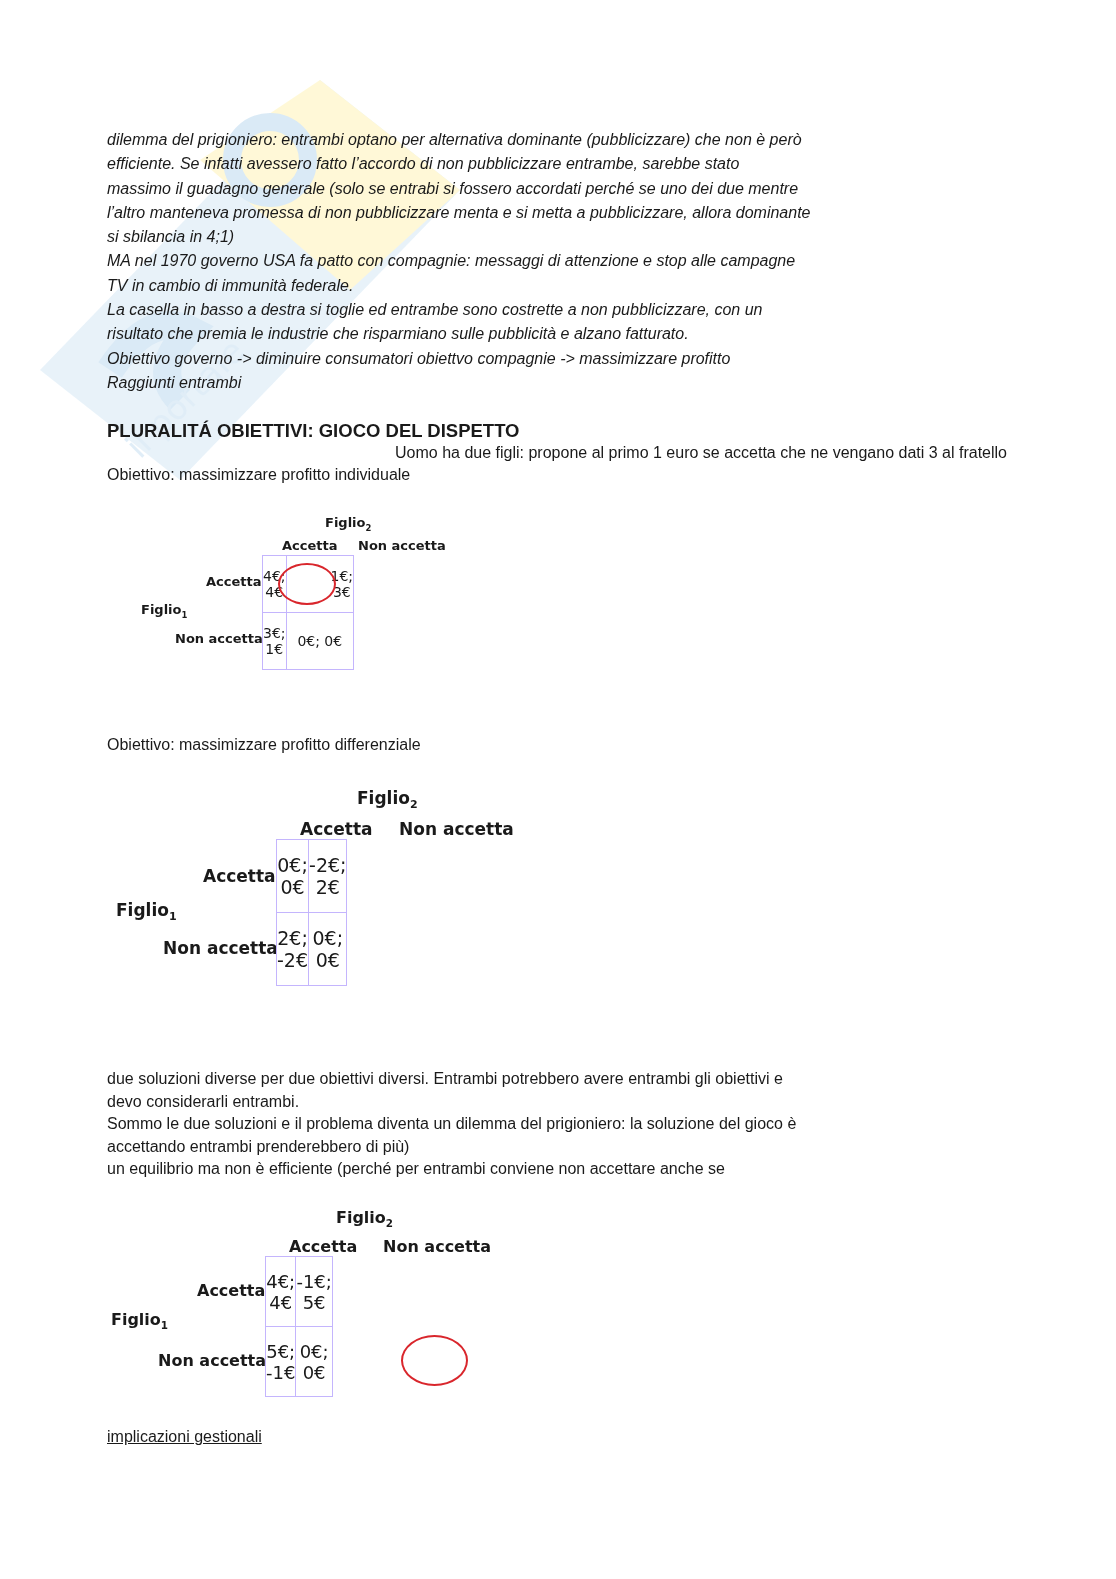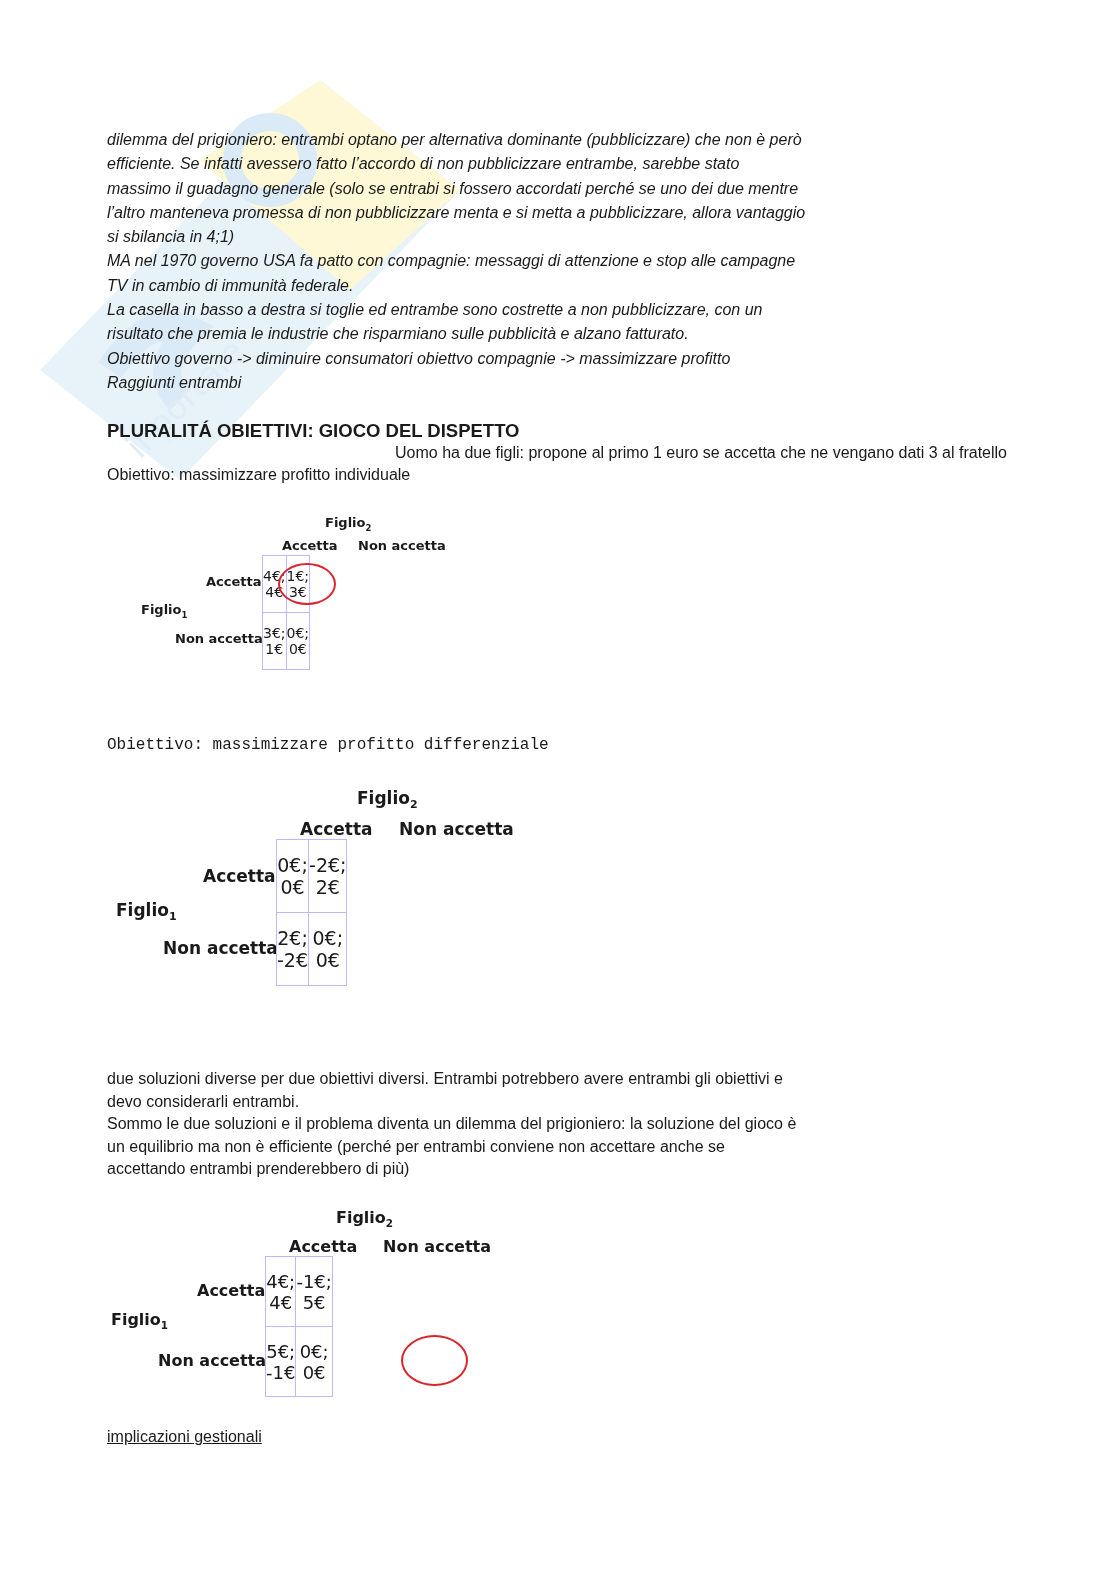--- a/index.html
+++ b/index.html
@@ -34,21 +34,21 @@
     <circle cx="250" cy="120" r="38" fill="none" stroke="#bcd9ef" stroke-width="18"></circle>
     <text x="120" y="420" transform="rotate(-45 120 420)" font-family="DejaVu Sans, sans-serif" font-size="34" fill="#c8e0f2">il portale</text>
   </g>
 </svg>
 
 <div class="page">
   <div>
     <p class="para italic">dilemma del prigioniero: entrambi optano per alternativa dominante (pubblicizzare) che non è però</p>
     <p class="para italic">efficiente. Se infatti avessero fatto l’accordo di non pubblicizzare entrambe, sarebbe stato</p>
     <p class="para italic">massimo il guadagno generale (solo se entrabi si fossero accordati perché se uno dei due mentre</p>
-    <p class="para italic">l’altro manteneva promessa di non pubblicizzare menta e si metta a pubblicizzare, allora vantaggio</p>
+    <p class="para italic">l’altro manteneva promessa di non pubblicizzare menta e si metta a pubblicizzare, allora dominante</p>
     <p class="para italic">si sbilancia in 4;1)</p>
     <p class="para italic">MA nel 1970 governo USA fa patto con compagnie: messaggi di attenzione e stop alle campagne</p>
     <p class="para italic">TV in cambio di immunità federale.</p>
     <p class="para italic">La casella in basso a destra si toglie ed entrambe sono costrette a non pubblicizzare, con un</p>
     <p class="para italic">risultato che premia le industrie che risparmiano sulle pubblicità e alzano fatturato.</p>
     <p class="para italic">Obiettivo governo -&gt; diminuire consumatori obiettvo compagnie -&gt; massimizzare profitto</p>
     <p class="para italic">Raggiunti entrambi</p>
   </div>
 </div>
 
@@ -62,32 +62,32 @@
   <div class="lbl" style="left:325px; top:515px; font-size:13px;"><span>Figlio</span><sub>2</sub></div>
   <div class="lbl" style="left:282px; top:538px; font-size:13px;">Accetta</div>
   <div class="lbl" style="left:358px; top:538px; font-size:13px;">Non accetta</div>
   <div class="lbl" style="left:206px; top:574px; font-size:13px;">Accetta</div>
   <div class="lbl" style="left:141px; top:602px; font-size:13px;"><span>Figlio</span><sub>1</sub></div>
   <div class="lbl" style="left:175px; top:631px; font-size:13px;">Non accetta</div>
   <table style="left:262px; top:555px; font-size:14px;">
     <tbody>
         <tr>
       <td style="width:92px; height:56px;">4€; 4€</td>
-      <td style="width:92px; height:56px;">1€; 3€</td>
+      <td style="width:92px; height:56px;padding-left:44px;">1€; 3€</td>
     </tr>
     <tr>
       <td style="width:92px; height:56px;">3€; 1€</td>
       <td style="width:92px; height:56px;">0€; 0€</td>
     </tr>
   </tbody>
     </table>
   <div class="circle" style="left: 278px; top: 563px; width: 54px; height: 38px; border-color: rgb(217, 38, 44);"></div>
 </div>
 
-<div class="abs" style="left:107px; top:733px;font-family:Liberation Mono, monospace;">
+<div class="abs" style="left:107px; top:733px;">
   <p class="para">Obiettivo: massimizzare profitto differenziale</p>
 </div>
 
 <div class="matrix" style="left:0; top:0;">
   <div class="lbl" style="left:357px; top:788px; font-size:17px;"><span>Figlio</span><sub>2</sub></div>
   <div class="lbl" style="left:300px; top:819px; font-size:17px;">Accetta</div>
   <div class="lbl" style="left:399px; top:819px; font-size:17px;">Non accetta</div>
   <div class="lbl" style="left:203px; top:866px; font-size:17px;">Accetta</div>
   <div class="lbl" style="left:116px; top:900px; font-size:17px;"><span>Figlio</span><sub>1</sub></div>
   <div class="lbl" style="left:163px; top:938px; font-size:17px;">Non accetta</div>
@@ -102,22 +102,22 @@
       <td style="width:117px; height:72px;">0€; 0€</td>
     </tr>
   </tbody>
     </table>
 </div>
 
 <div class="abs" style="left:107px; top:1068px; width:900px;">
   <p class="para" style="line-height:22.5px;">due soluzioni diverse per due obiettivi diversi. Entrambi potrebbero avere entrambi gli obiettivi e</p>
   <p class="para" style="line-height:22.5px;">devo considerarli entrambi.</p>
   <p class="para" style="line-height:22.5px;">Sommo le due soluzioni e il problema diventa un dilemma del prigioniero: la soluzione del gioco è</p>
+  <p class="para" style="line-height:22.5px;">accettando entrambi prenderebbero di più)</p>
   <p class="para" style="line-height:22.5px;">un equilibrio ma non è efficiente (perché per entrambi conviene non accettare anche se</p>
-  <p class="para" style="line-height:22.5px;">accettando entrambi prenderebbero di più)</p>
 </div>
 
 <div class="matrix" style="left:0; top:0;">
   <div class="lbl" style="left:336px; top:1208px; font-size:16px;"><span>Figlio</span><sub>2</sub></div>
   <div class="lbl" style="left:289px; top:1237px; font-size:16px;">Accetta</div>
   <div class="lbl" style="left:383px; top:1237px; font-size:16px;">Non accetta</div>
   <div class="lbl" style="left:197px; top:1281px; font-size:16px;">Accetta</div>
   <div class="lbl" style="left:111px; top:1310px; font-size:16px;"><span>Figlio</span><sub>1</sub></div>
   <div class="lbl" style="left:158px; top:1351px; font-size:16px;">Non accetta</div>
   <table style="left:265px; top:1256px; font-size:18px;">

